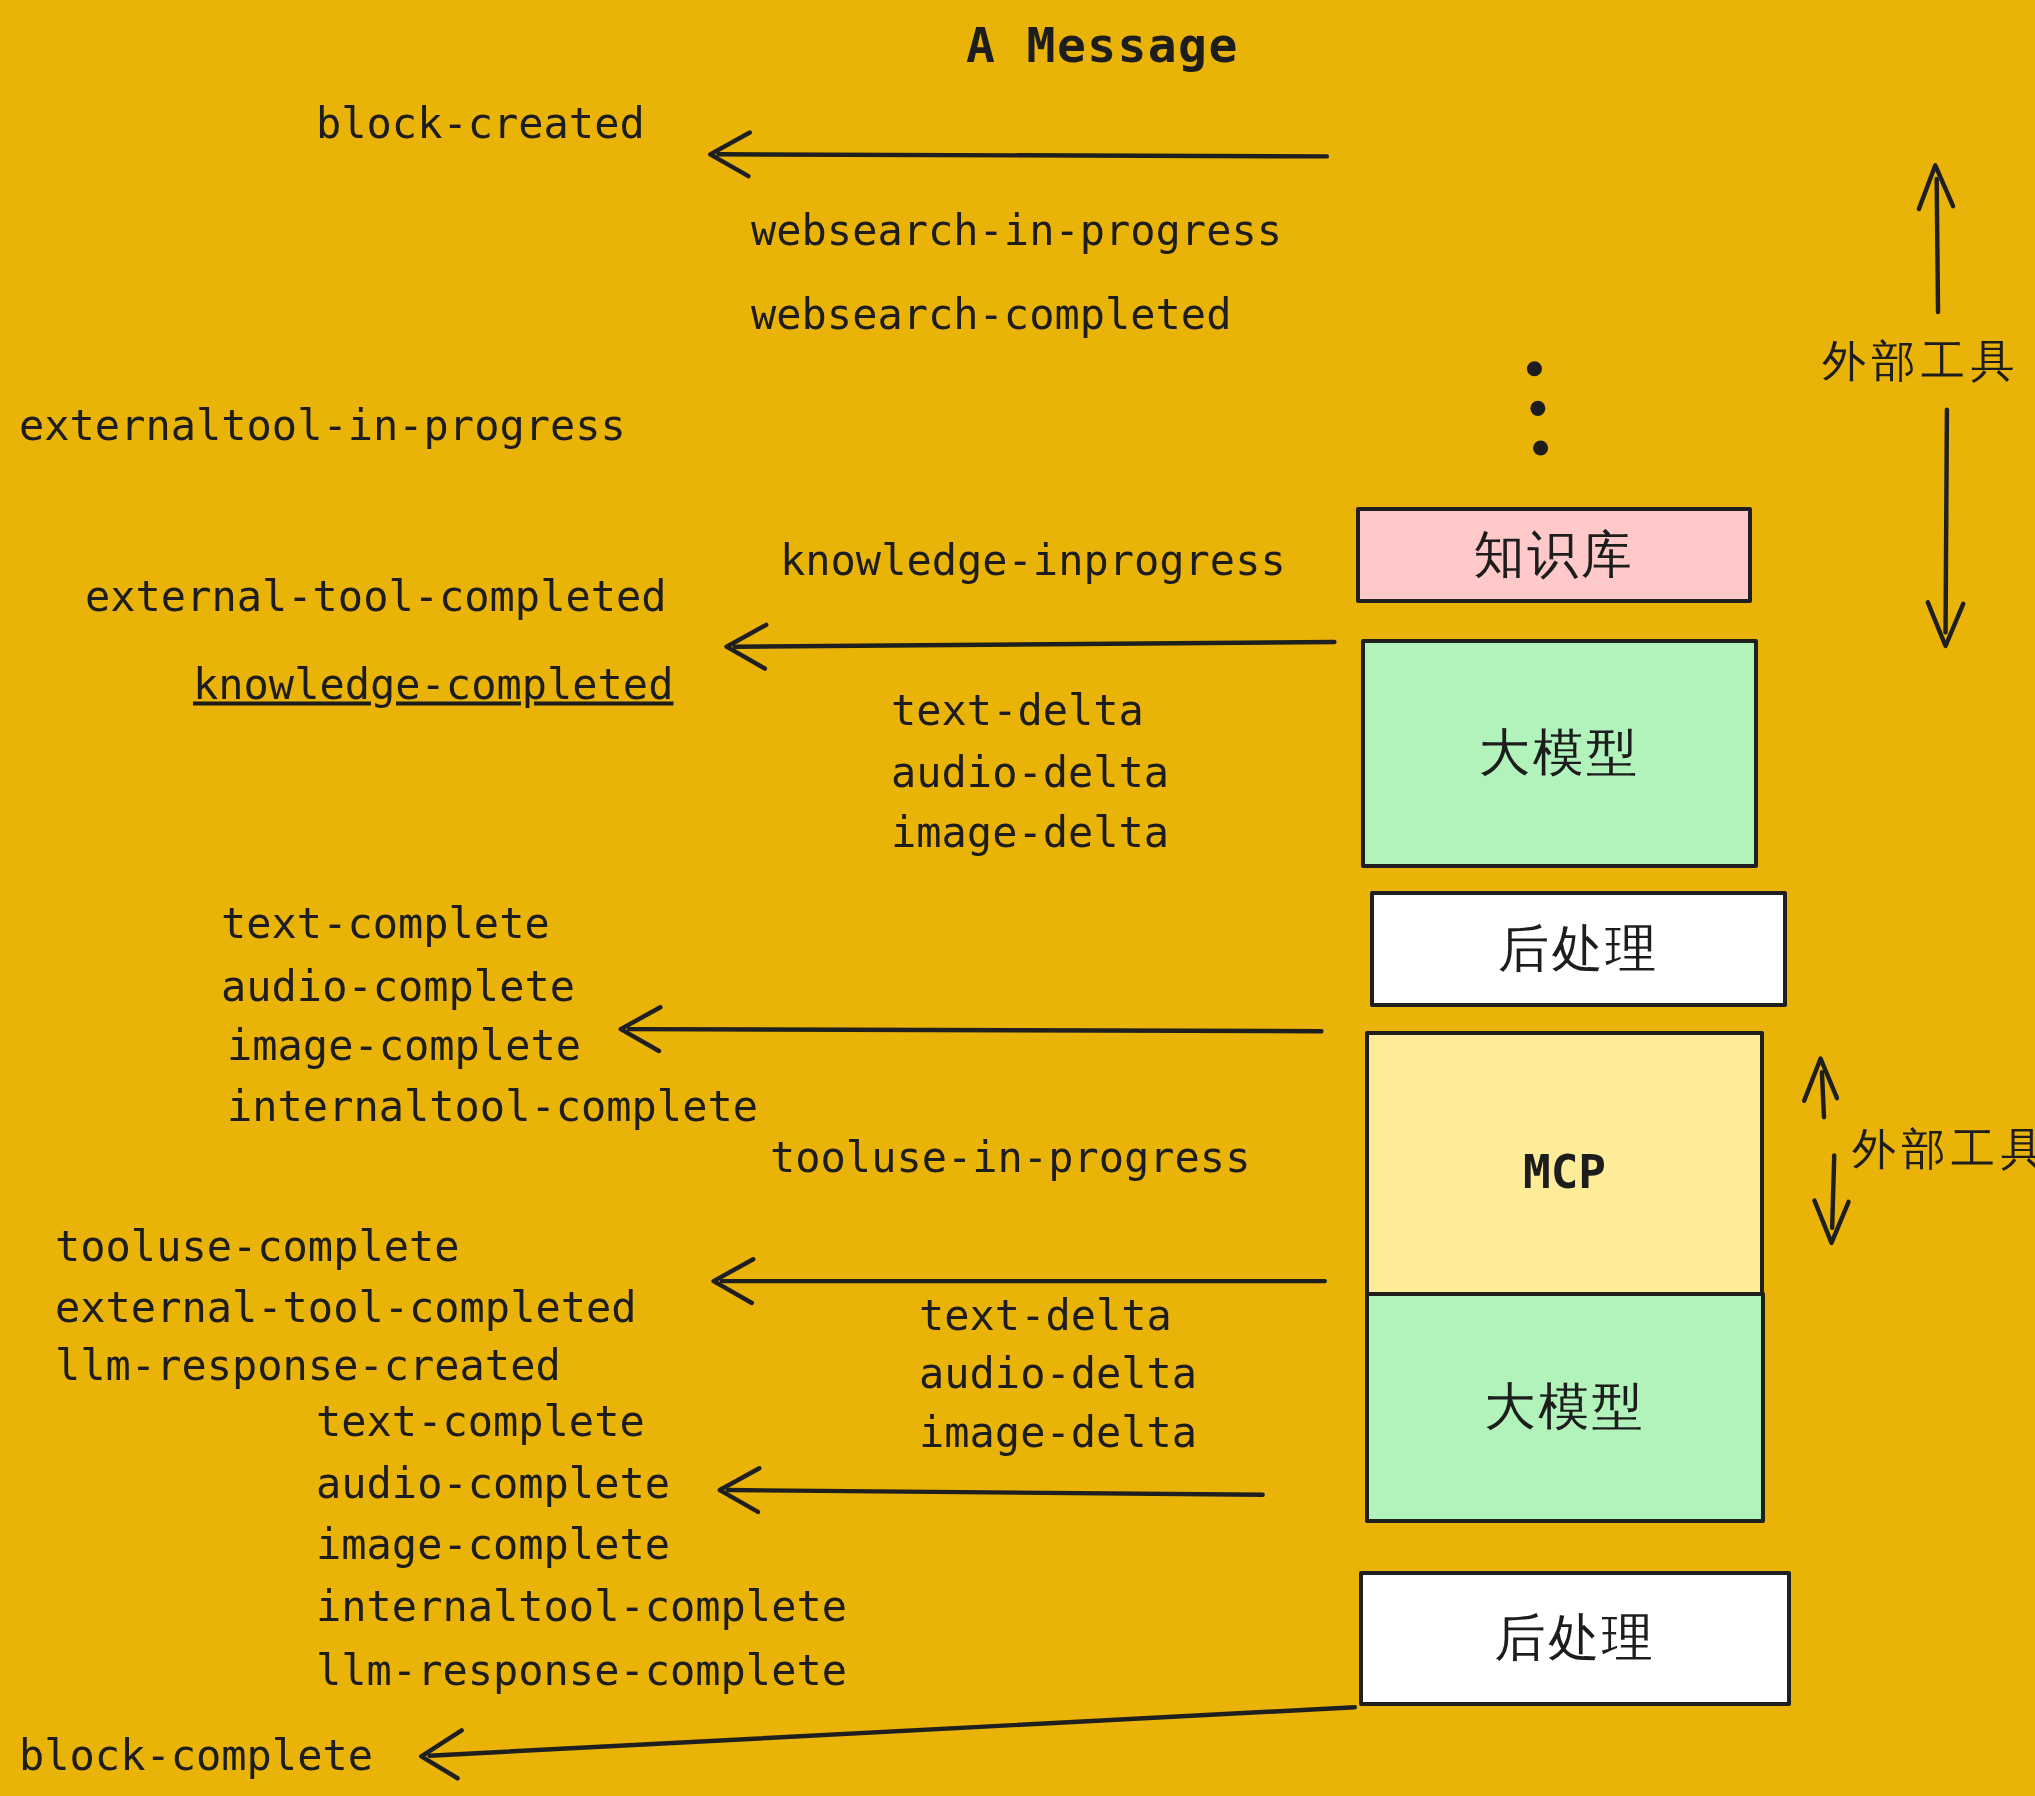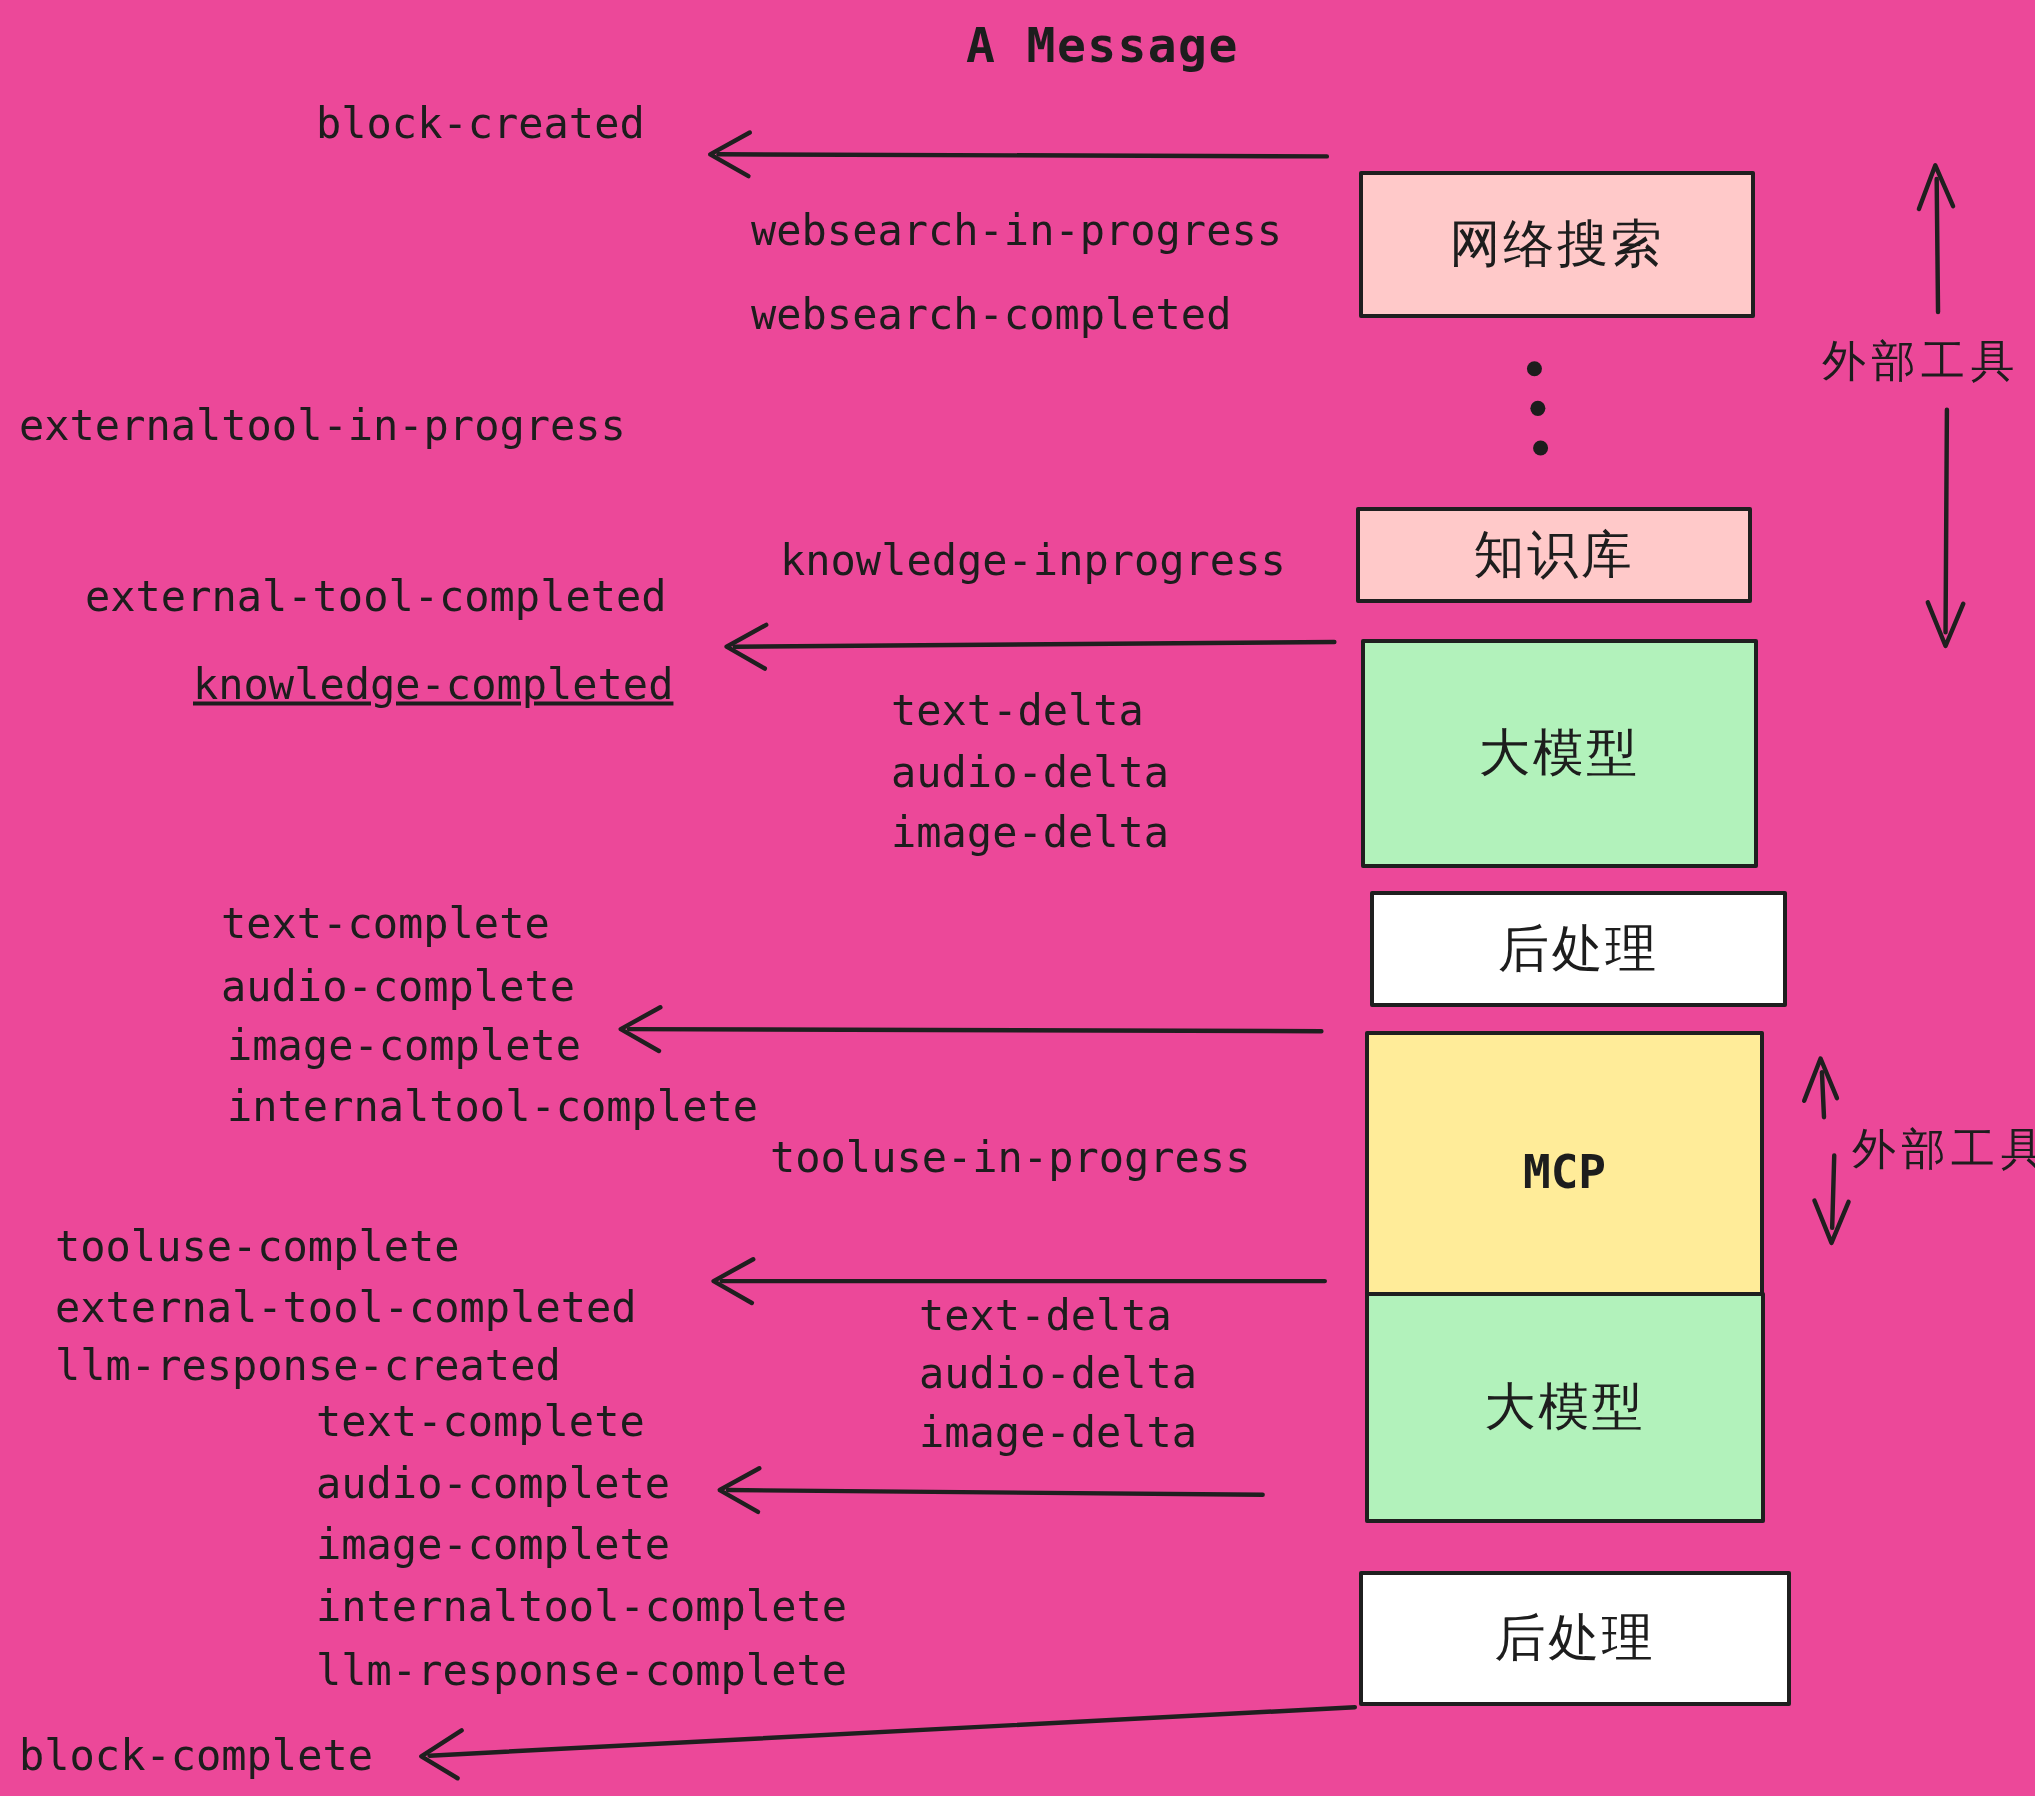--- a/index.html
+++ b/index.html
@@ -1,17 +1,17 @@
 <!DOCTYPE html>
 <html style="font-size:11px"><head>
 <meta charset="utf-8">
 <style>
   html,body{margin:0;padding:0;background:#ffffff;}
   #canvas{
-    position:relative;width:2035px;height:1796px;background:#ec4899;
+    position:relative;width:2035px;height:1796px;background:#eab308;
     font-family:"DejaVu Sans Mono","Liberation Mono",monospace;color:#1d1d1d;overflow:hidden;
   }
   .title{
     position:absolute;transform:translateY(-50%);
     font-size:48px;font-weight:600;white-space:nowrap;letter-spacing:1.4px;
   }
   .ev{
     position:absolute;transform:translateY(-50%);
     font-size:42px;font-weight:500;white-space:nowrap;
   }
@@ -39,23 +39,20 @@
   }
   svg.overlay circle{fill:#1d1d1d;stroke:none;}
 </style>
 </head>
 <body>
 
 <div id="canvas">
 
   <div class="title" style="left:966px;top:45px;">A Message</div>
 
-  <div class="box" style="left: 1359px; top: 171px; width: 396px; height: 147px; background-color: rgb(255, 201, 201);">
-    <span class="box-label">网络搜索</span>
-  </div>
 
   <div class="box" style="left: 1356px; top: 507px; width: 396px; height: 96px; background-color: rgb(255, 201, 201);">
     <span class="box-label">知识库</span>
   </div>
 
   <div class="box" style="left: 1361px; top: 639px; width: 397px; height: 229px; background-color: rgb(178, 242, 187);">
     <span class="box-label">大模型</span>
   </div>
 
   <div class="box" style="left: 1370px; top: 891px; width: 417px; height: 116px; background-color: rgb(255, 255, 255);">

